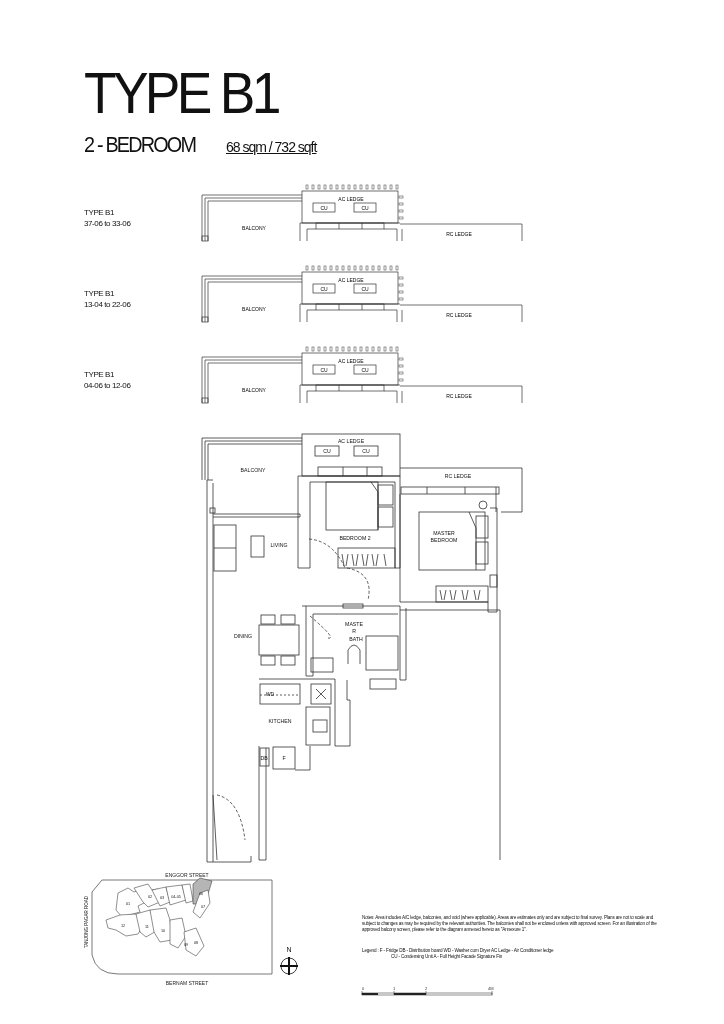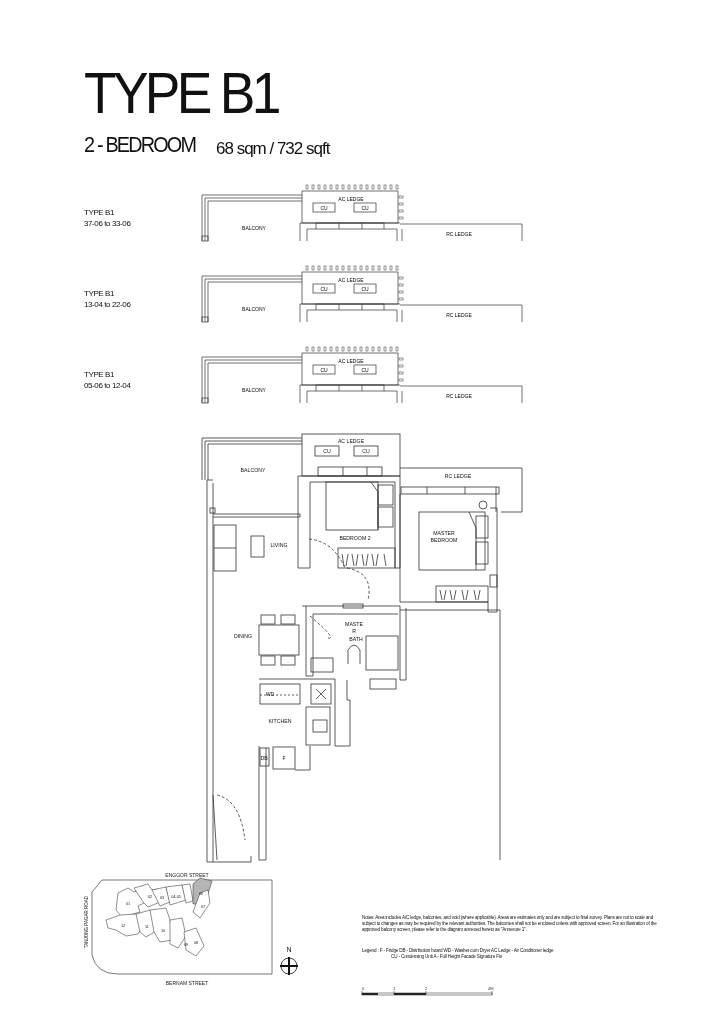--- a/index.html
+++ b/index.html
@@ -1,21 +1,21 @@
 <!DOCTYPE html>
 <html><head>
 <meta charset="utf-8">
 <style>
   html, body { margin:0; padding:0; background:#ffffff; }
   body { width:724px; height:1024px; position:relative; overflow:hidden;
          font-family:"Liberation Sans", sans-serif; color:#111; }
   .abs { position:absolute; }
   .title { left:84px; top:64px; font-size:58px; letter-spacing:-4px; font-weight:400; line-height:1; transform:scaleX(0.92); transform-origin:left top; }
   .subtitle { left:84px; top:134px; font-size:22px; letter-spacing:-2px; line-height:1; transform:scaleX(0.9); transform-origin:left top; }
-  .area { left:216px; top:140px; font-size:17px; letter-spacing:-1px; line-height:1; }
+  .area { left:226px; top:140px; font-size:14px; letter-spacing:-1px; line-height:1;text-decoration:underline; }
   .variant-label { left:84px; font-size:8px; letter-spacing:-0.4px; line-height:11px; }
   svg text { font-family:"Liberation Sans", sans-serif; }
   .notes { left:362px; top:915px; width:300px; font-size:4.6px; line-height:6px; letter-spacing:-0.15px; }
   .legend { left:362px; top:948px; width:300px; font-size:4.6px; line-height:6px; letter-spacing:-0.15px; }
   .legend .l2 { padding-left:29px; }
 </style>
 </head>
 <body>
 
 <div class="abs title">TYPE B1</div>
@@ -25,21 +25,21 @@
 <div class="abs variant-label" style="top:207px">
   <div>TYPE B1</div>
   <div>37-06 to 33-06</div>
 </div>
 <div class="abs variant-label" style="top:288px">
   <div>TYPE B1</div>
   <div>13-04 to 22-06</div>
 </div>
 <div class="abs variant-label" style="top:369px">
   <div>TYPE B1</div>
-  <div>05-06 to 12-04</div>
+  <div>04-06 to 12-06</div>
 </div>
 
 <svg class="abs" style="left:0;top:0" width="724" height="1024" viewBox="0 0 724 1024">
   <defs>
     <g id="variant-strip">
 
       <g stroke="#555" stroke-width="0.6" fill="none">
         <rect x="306" y="185" width="2" height="4"></rect>
           <rect x="312" y="185" width="2" height="4"></rect>
           <rect x="318" y="185" width="2" height="4"></rect>

